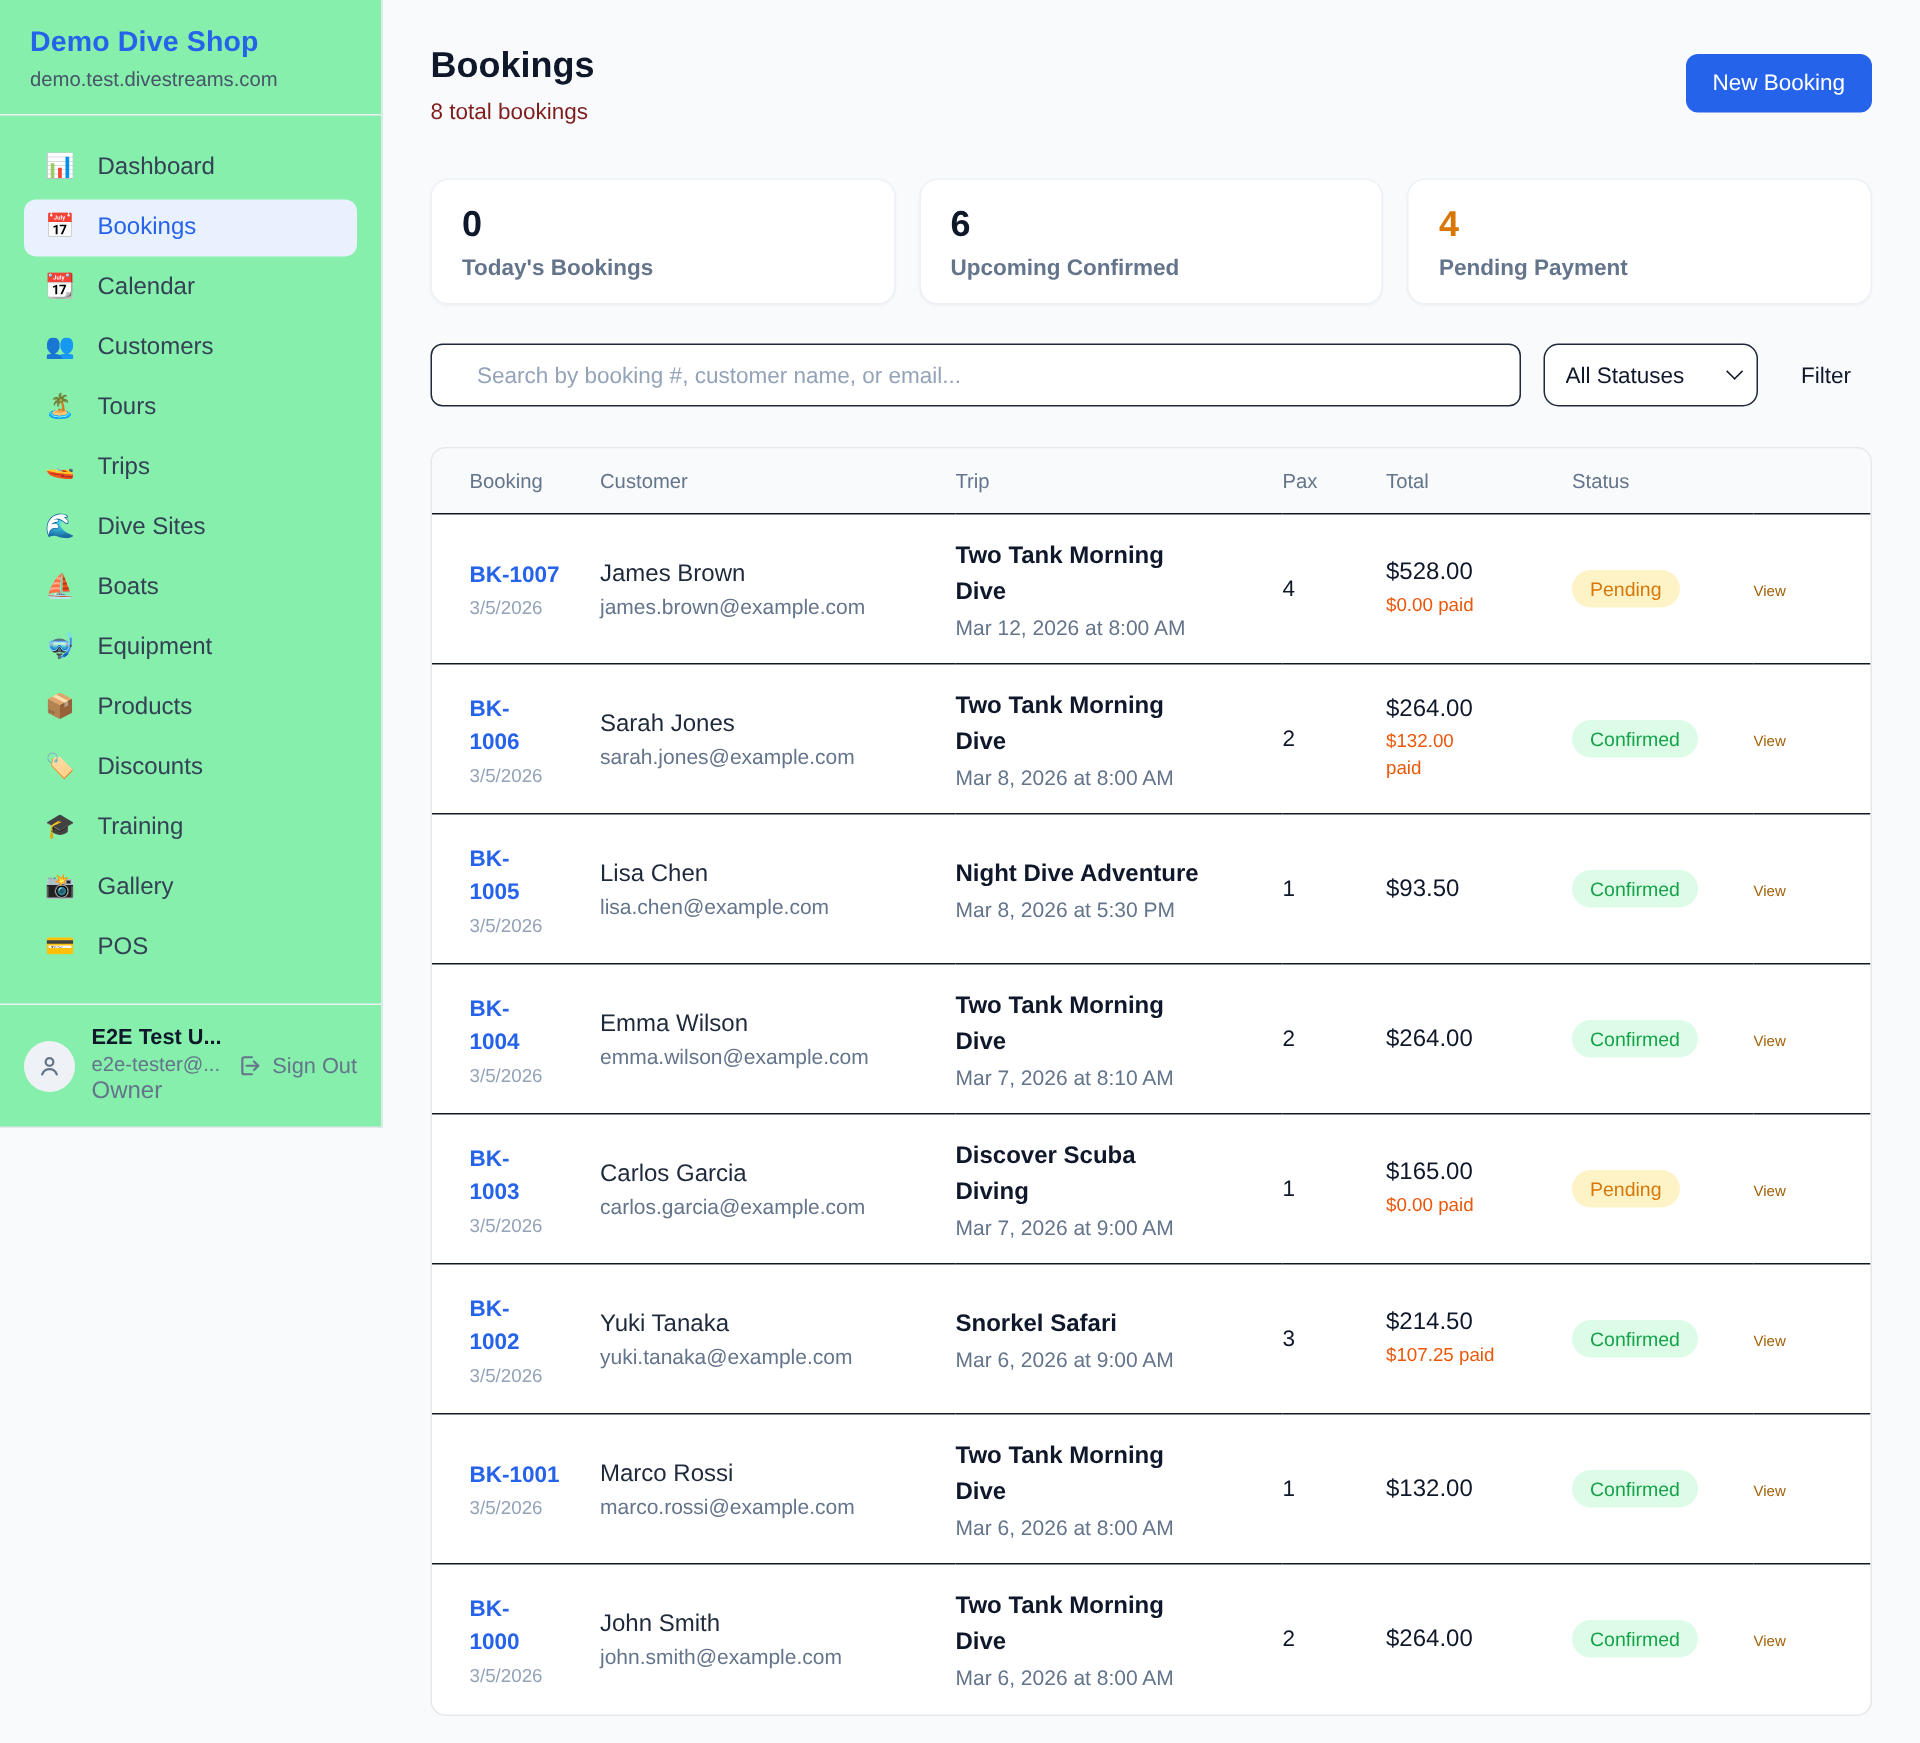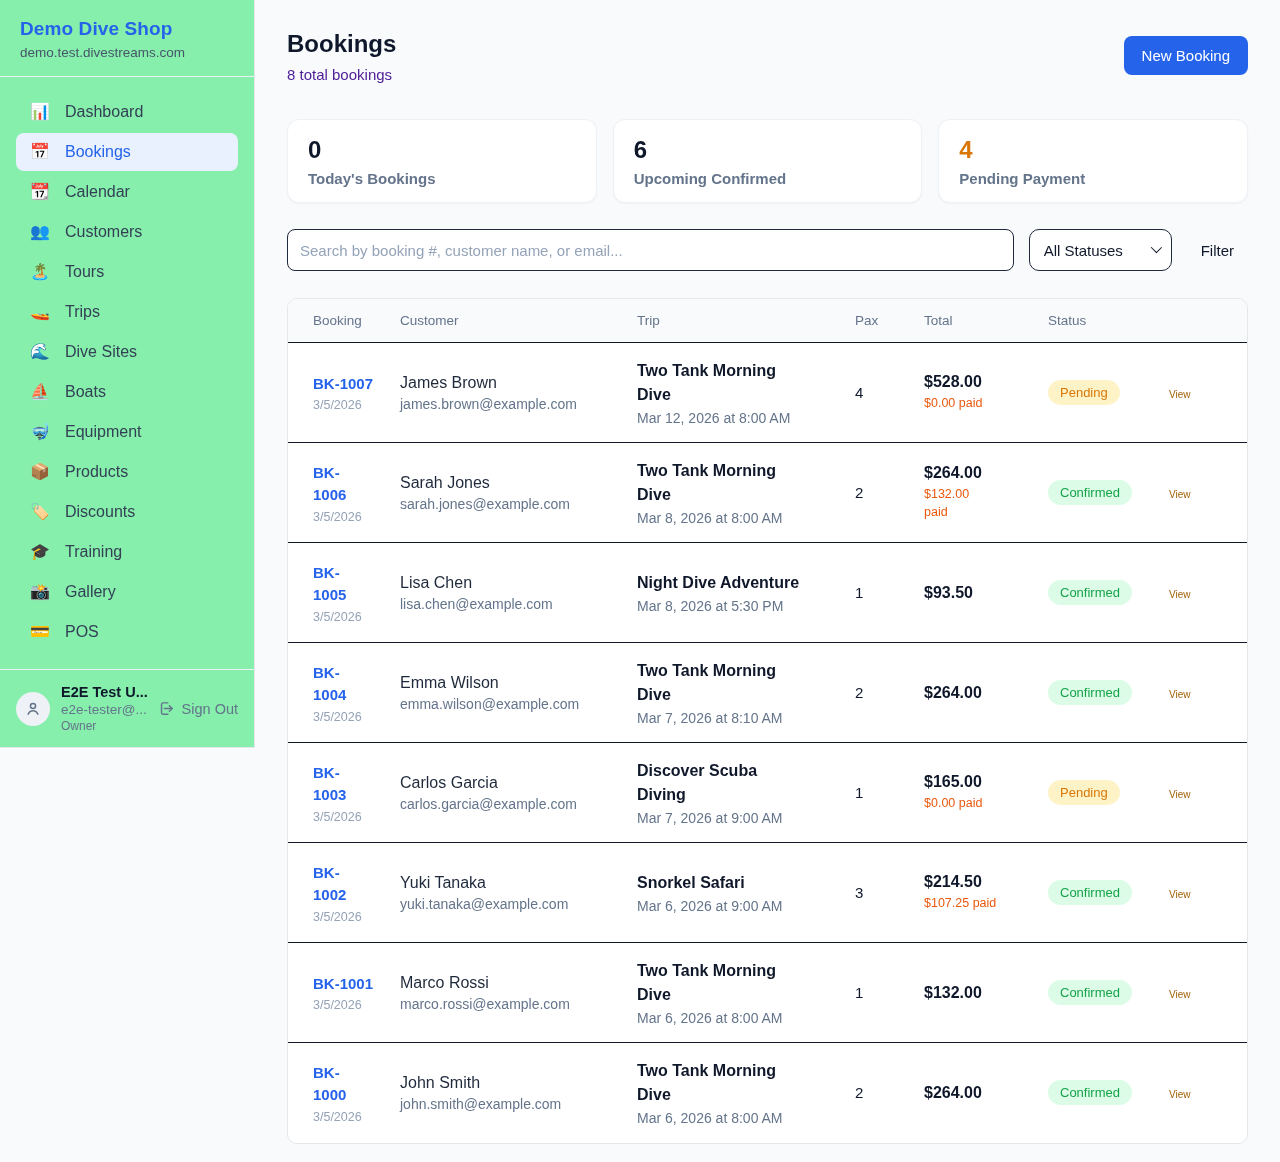--- a/index.html
+++ b/index.html
@@ -31,51 +31,51 @@
     border-top:1px solid #eef1f5; padding:14px 16px;
     display:flex; align-items:center; gap:11px;
   }
   .avatar {
     width:34px; height:34px; border-radius:50%; background:#eef2f6;
     display:flex; align-items:center; justify-content:center; flex:0 0 34px;
   }
   .user-info { flex:1 1 auto; min-width:0; }
   .user-name { font-size:14.5px; font-weight:700; color:#0f172a; white-space:nowrap; }
   .user-email { font-size:13.5px; color:#64748b; margin-top:2px; white-space:nowrap; }
-  .user-role { font-size:12px; color:#64748b; margin-top:2px; }
+  .user-role { font-size:16px; color:#64748b; margin-top:2px; }
   .signout {
     display:flex; align-items:center; gap:7px; background:none; border:none;
     color:#64748b; font-size:14.5px; font-family:inherit; cursor:pointer; white-space:nowrap;
   }
 
   
   .main { flex:1 1 auto; padding:30px 32px 34px 32px; }
   .page-header { display:flex; align-items:flex-start; justify-content:space-between; }
   .page-title { font-size:24px; font-weight:700; color:#0f172a; }
-  .page-subtitle { font-size:15px; color:#4c1d95; margin-top:8px; }
+  .page-subtitle { font-size:15px; color:#7f1d1d; margin-top:8px; }
   .btn-primary {
     background:#2563eb; color:#fff; border:none; border-radius:8px;
     font-size:15px; font-weight:500; font-family:inherit;
     padding:11px 18px; cursor:pointer; margin-top:6px;
   }
 
   .stats { display:grid; grid-template-columns:repeat(3,1fr); gap:16px; margin-top:36px; }
   .stat-card {
     background:#fff; border:1px solid #eef1f5; border-radius:12px;
     padding:17px 20px; height:84px;
     box-shadow:0 1px 2px rgba(15,23,42,.04);
   }
   .stat-value { font-size:24px; font-weight:700; color:#0f172a; line-height:1.1; }
   .stat-value.orange { color:#d97706; }
   .stat-label { font-size:15px; color:#64748b; margin-top:7px;font-weight:bold; }
 
   .controls { display:flex; align-items:center; gap:15px; margin-top:26px; }
   .search-input {
     flex:1 1 auto; height:42px; border:1px solid #1e293b; border-radius:8px;
-    padding:0 12px; font-size:15px; font-family:inherit; color:#a21caf; background:#fff;
+    padding:0 30px; font-size:15px; font-family:inherit; color:#a21caf; background:#fff;
   }
   .search-input::placeholder { color:#94a3b8; }
   .select-wrap { position:relative; width:143px; flex:0 0 143px; }
   .status-select {
     width:100%; height:42px; border:1px solid #1e293b; border-radius:10px;
     background:#fff; font-size:15px; font-family:inherit; color:#0f172a;
     padding:0 30px 0 14px; appearance:none; -webkit-appearance:none; cursor:pointer;
   }
   .select-chevron {
     position:absolute; right:13px; top:16px; width:8px; height:8px; pointer-events:none;
@@ -103,21 +103,21 @@
   tbody tr + tr td { border-top:1px solid #111827; }
   tbody tr { height:100px; }
 
   .bk { color:#2563eb; font-weight:700; font-size:15px; line-height:1.5; white-space:pre-line; cursor:pointer; }
   .bk-date { color:#94a3b8; font-size:12.5px; margin-top:3px; }
   .cust-name { font-size:16px; color:#1e293b; }
   .cust-email { font-size:14px; color:#64748b; margin-top:4px; }
   .trip-name { font-size:16px; font-weight:700; color:#0f172a; line-height:1.5; white-space:pre-line; }
   .trip-date { font-size:14px; color:#64748b; margin-top:3px; }
   .pax-cell { font-size:15px; color:#0f172a; }
-  .total { font-size:16px; font-weight:700; color:#0f172a; }
+  .total { font-size:16px; font-weight:400; color:#0f172a; }
   .paid { font-size:12.5px; color:#ea580c; margin-top:4px; line-height:1.4; white-space:pre-line; }
   .badge { display:inline-block; padding:5px 12px; border-radius:999px; font-size:13px; }
   .badge.pending { background:#fef3c7; color:#d97706; }
   .badge.confirmed { background:#dcfce7; color:#16a34a; }
   .view { color:#a16207; font-size:10px; font-weight:500; cursor:pointer; text-decoration:none; }
 </style>
 </head>
 <body>
 
 <div class="app">

